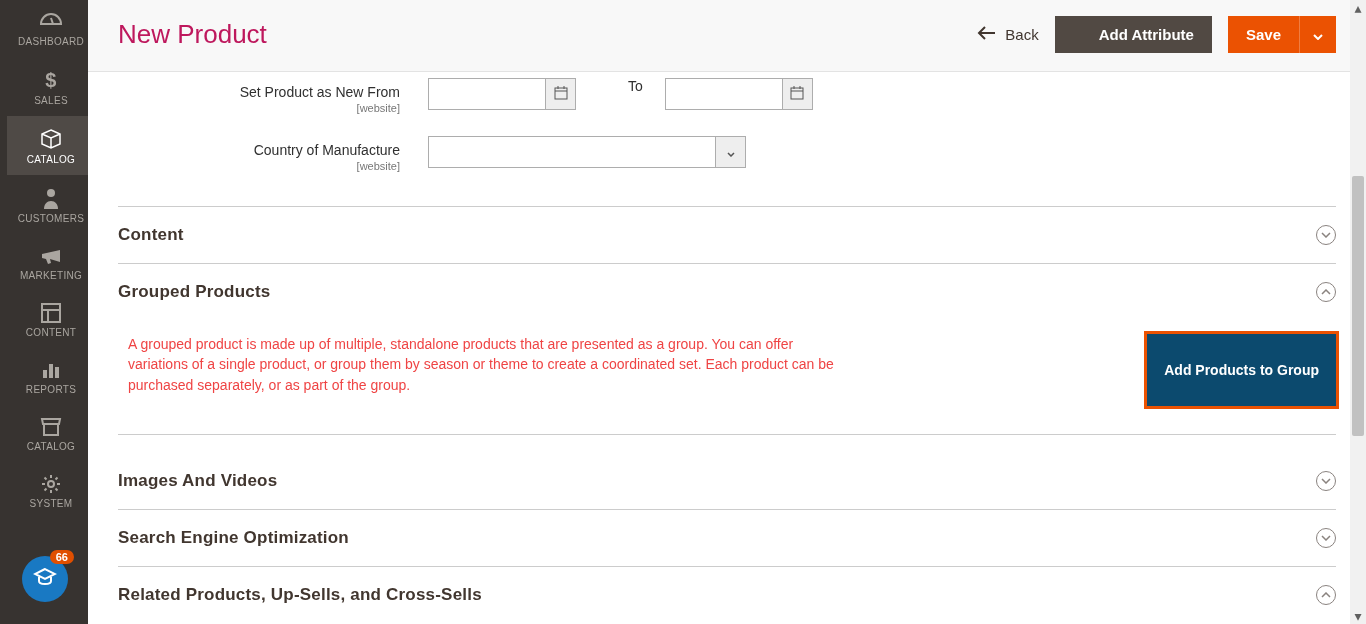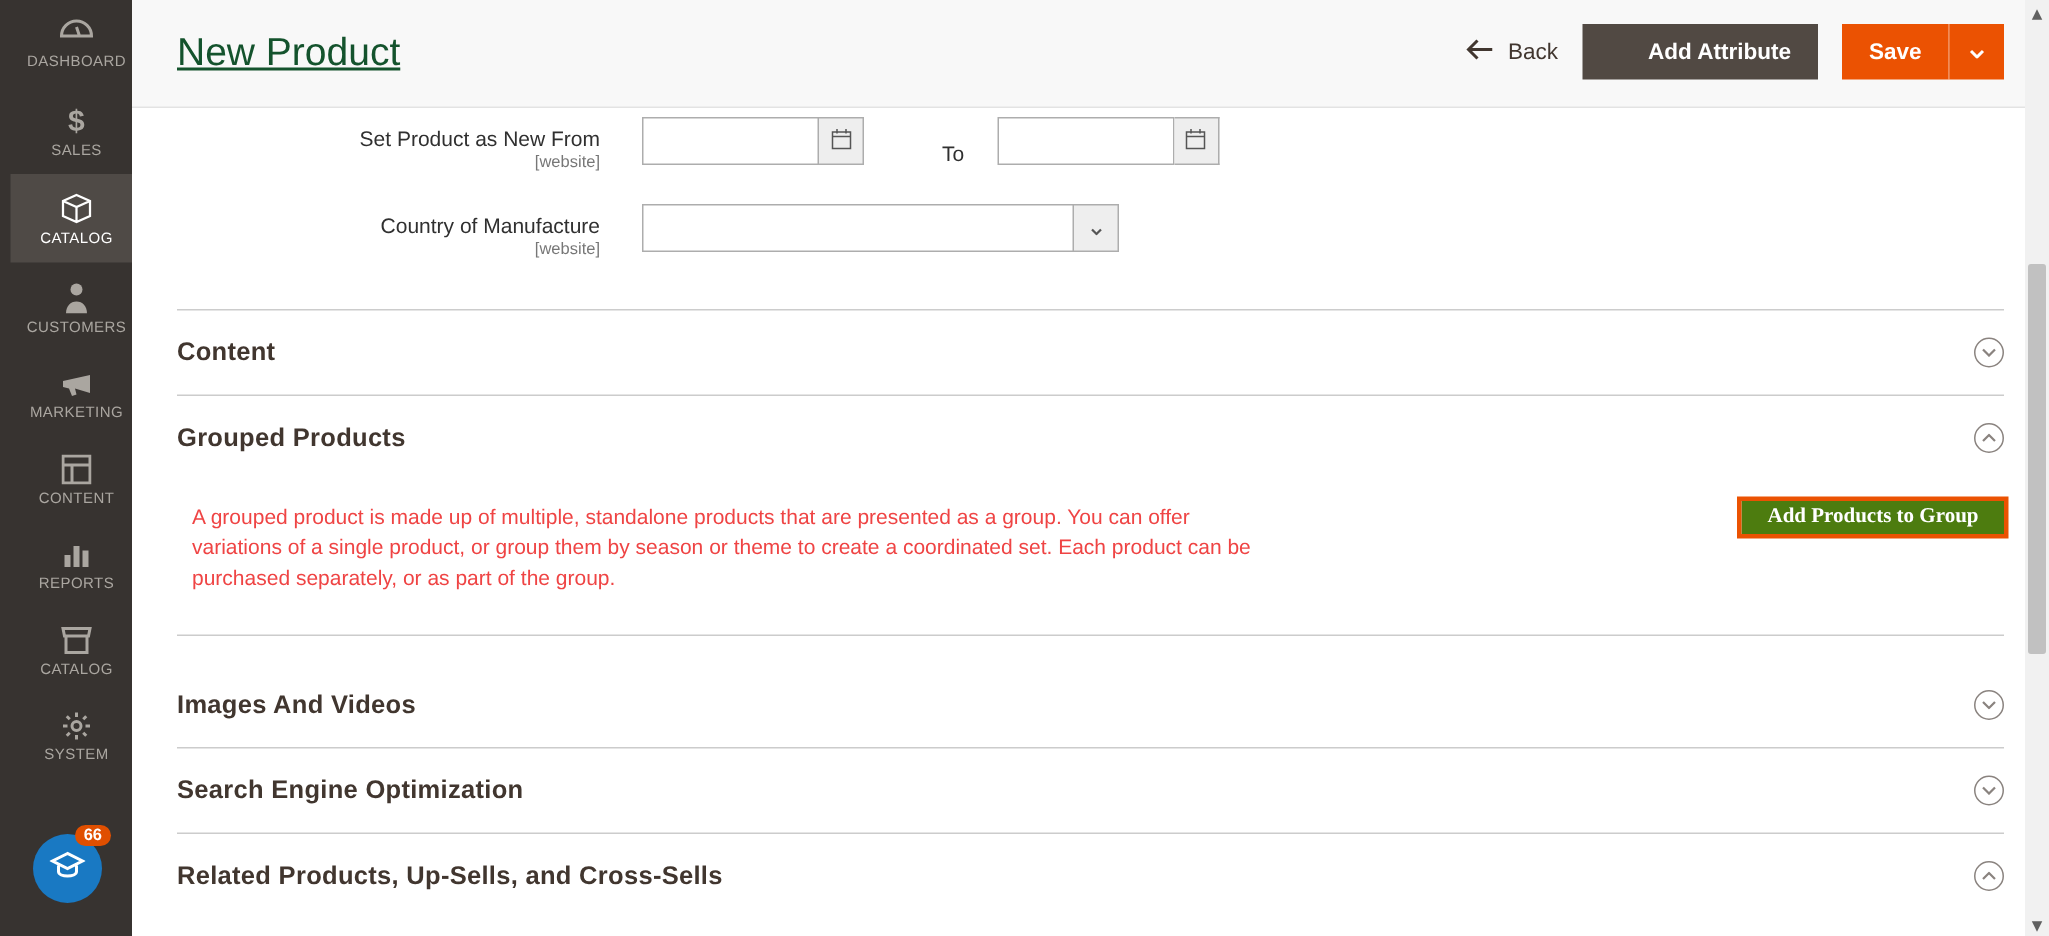--- a/index.html
+++ b/index.html
@@ -58,41 +58,41 @@
 
   
   .main { flex:1; display:flex; flex-direction:column; background:#fff; position:relative; }
 
   .page-header {
     display:flex; align-items:center; justify-content:space-between;
     padding: 16px 30px 18px 30px;
     border-bottom:1px solid #e3e3e3;
     background:#f8f8f8;
   }
-  .page-title { font-size: 26px; font-weight:400; color:#14532d;text-decoration:underline; }
+  .page-title { font-size: 26px; font-weight:400; color:#be185d; }
   .header-actions { display:flex; align-items:center; gap:16px; }
   .back-link { display:flex; align-items:center; gap:10px; color:#41362f; cursor:pointer; font-size:15px; }
   .btn { border:none; cursor:pointer; font-weight:600; font-size:15px; padding:10px 18px; }
   .btn-dark { background:#514943; color:#fff;padding-left:44px; }
   .btn-orange { background:#eb5202; color:#fff; }
   .save-group { display:flex; }
   .save-group .btn-orange:first-child { }
   .save-group .dropdown-toggle { width:34px; border-left:1px solid rgba(255,255,255,0.25); display:flex; align-items:center; justify-content:center; }
 
   
   .content-body { padding: 0 30px 30px 30px; overflow-y: hidden; flex:1; }
 
   
   .form-row { display:flex; align-items:flex-start; margin-bottom: 22px; }
   .form-label-col {
     width: 310px; text-align:right; padding-right:28px; padding-top:6px;
     color:#303030; font-size:14px;
   }
   .scope { display:block; font-size:11px; color:#777; margin-top:2px; }
-  .form-ctrl-col { display:flex; align-items:flex-end; gap:18px; }
+  .form-ctrl-col { display:flex; align-items:flex-start; gap:18px; }
   .date-input { display:flex; }
   .text-input { height:32px; border:1px solid #adadad; background:#fff; width:118px; padding:0 8px; }
   .date-btn { width:30px; height:32px; border:1px solid #adadad; border-left:none; background:#eee; display:flex; align-items:center; justify-content:center; cursor:pointer; }
   .to-label { font-size:14px; color:#303030; padding: 0 4px 0 34px; }
   .select-input { display:flex; }
   .select-input .text-input { width: 288px; }
   .select-toggle { width:30px; height:32px; border:1px solid #adadad; border-left:none; background:#eee; display:flex; align-items:center; justify-content:center; cursor:pointer; }
 
   
   .section {
@@ -101,21 +101,21 @@
   }
   .section:last-child { border-bottom: none; }
   .section-header { display:flex; align-items:center; justify-content:space-between; cursor:pointer; }
   .section-title { font-size:17px; font-weight:600; color:#41362f; letter-spacing:0.2px; }
   .chevron { width:20px; height:20px; border:1px solid #8a837f; border-radius:50%; display:flex; align-items:center; justify-content:center; }
   .chevron svg { display:block; }
 
   .section-body { padding-top: 16px; }
   .grouped-row { display:flex; justify-content:space-between; align-items:flex-start; gap:40px; }
   .grouped-desc { color:#ef4444; max-width: 720px; line-height:1.45; font-size:14px; padding-left:10px; }
-  .add-products-btn { background:#4d7c0f; color:#fff; border:none; padding:3px 17px; font-weight:600; font-size:14px; cursor:pointer; outline:3px solid #eb5202; outline-offset:0;font-family:Liberation Serif, serif; }
+  .add-products-btn { background:#0c4a6e; color:#fff; border:none; padding:28px 17px; font-weight:600; font-size:14px; cursor:pointer; outline:3px solid #eb5202; outline-offset:0; }
   .grouped-hr { border:none; border-top:1px solid #ccc; margin-top:28px; }
 
   
   .outer-scroll { position:absolute; right:0; top:0; width:16px; height:100%; background:#f1f1f1; display:flex; flex-direction:column; align-items:center; }
   .outer-scroll .arrow { width:16px; height:16px; display:flex; align-items:center; justify-content:center; color:#606060; cursor:pointer; }
   .outer-scroll .track { flex:1; width:16px; position:relative; }
   .outer-scroll .thumb { position:absolute; left:2px; width:12px; background:#c1c1c1; border-radius:2px; }
 </style>
 </head>
 <body>

